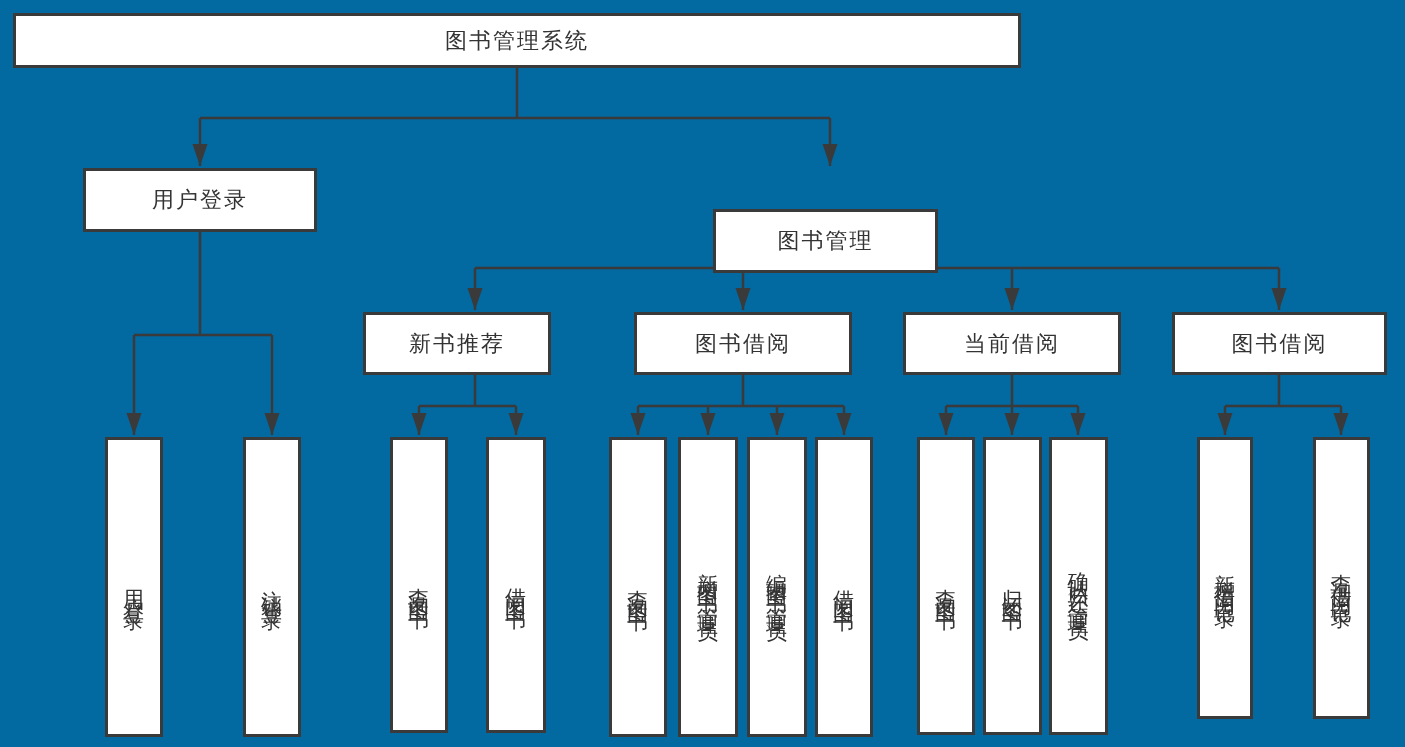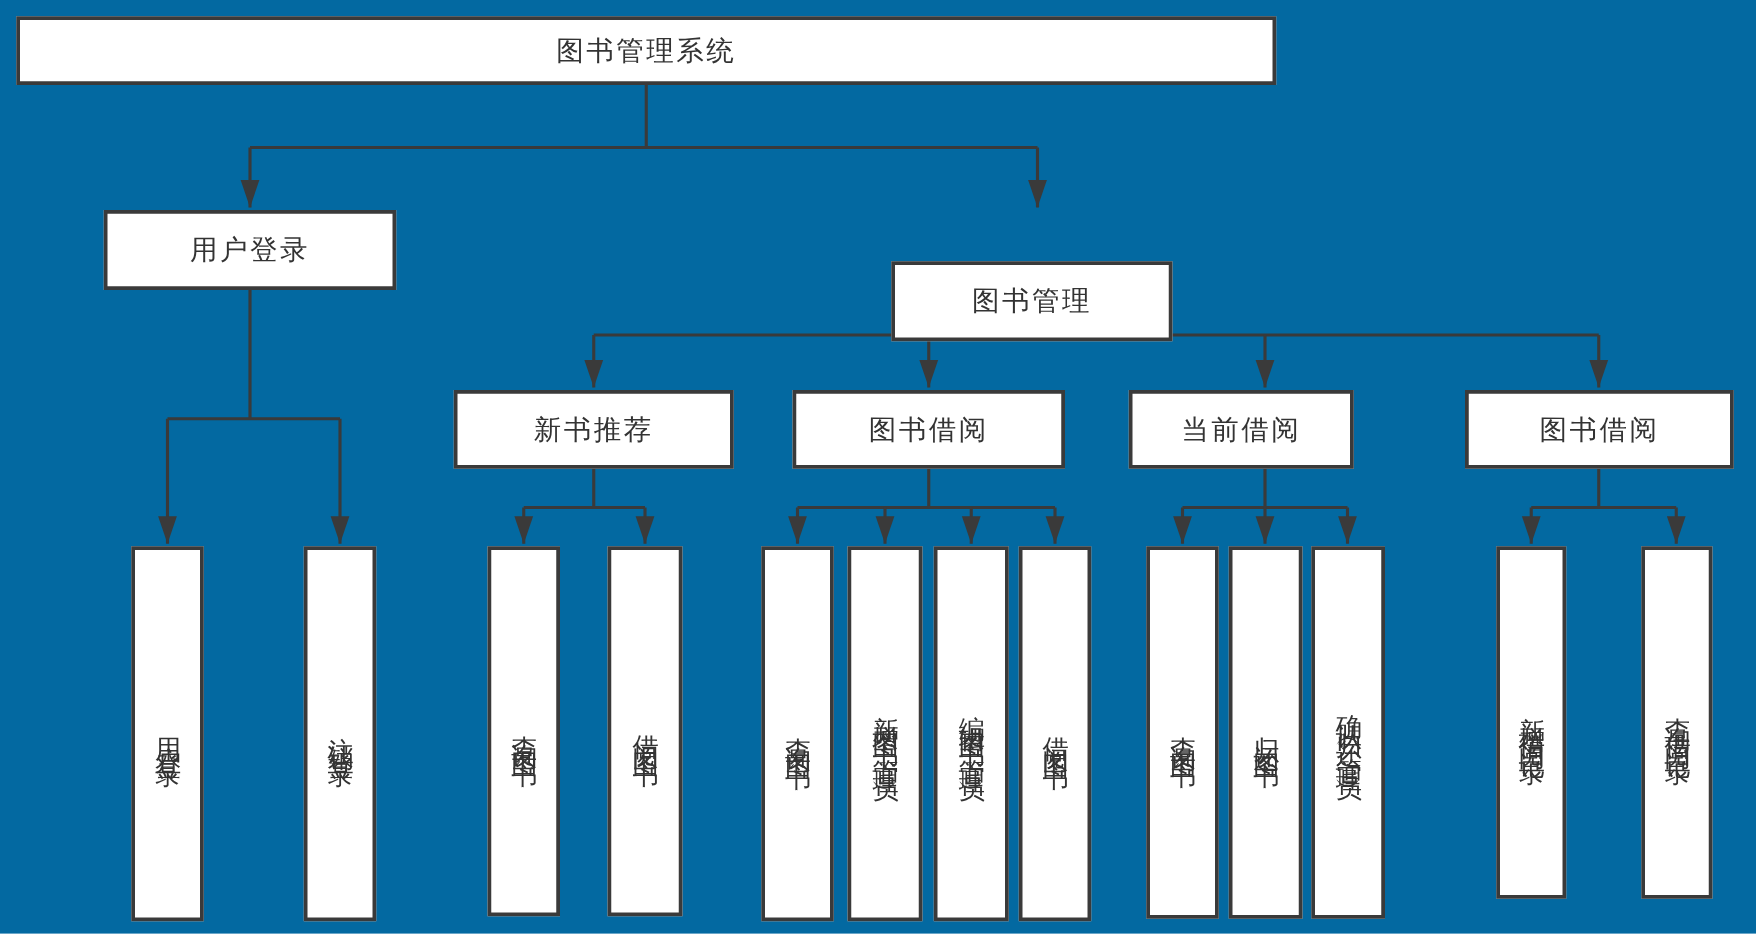--- a/index.html
+++ b/index.html
@@ -98,23 +98,23 @@
       <path d="M1225,406 V435" marker-end="url(#arw)"></path>
       <path d="M1341,406 V435" marker-end="url(#arw)"></path>
     </g>
   </svg>
 
   <div class="box" style="left:13px; top:13px; width:1008px; height:55px;">图书管理系统</div>
 
   <div class="box" style="left:83px; top:168px; width:234px; height:64px;">用户登录</div>
   <div class="box" style="left:713px; top:168px; width:225px; height:64px;margin-top:41px;">图书管理</div>
 
-  <div class="box" style="left:363px; top:312px; width:224px; height:63px;">新书推荐</div>
+  <div class="box" style="left:363px; top:312px; width:188px; height:63px;">新书推荐</div>
   <div class="box" style="left:634px; top:312px; width:218px; height:63px;">图书借阅</div>
-  <div class="box" style="left:903px; top:312px; width:180px; height:63px;">当前借阅</div>
+  <div class="box" style="left:903px; top:312px; width:218px; height:63px;">当前借阅</div>
   <div class="box" style="left:1172px; top:312px; width:215px; height:63px;">图书借阅</div>
 
   <div class="box vbox" style="left:105px; top:437px; width:58px; height:300px;">
     <span class="vtext">用户登录</span>
   </div>
   <div class="box vbox" style="left:243px; top:437px; width:58px; height:300px;">
     <span class="vtext">注销登录</span>
   </div>
 
   <div class="box vbox" style="left:390px; top:437px; width:58px; height:296px;">

